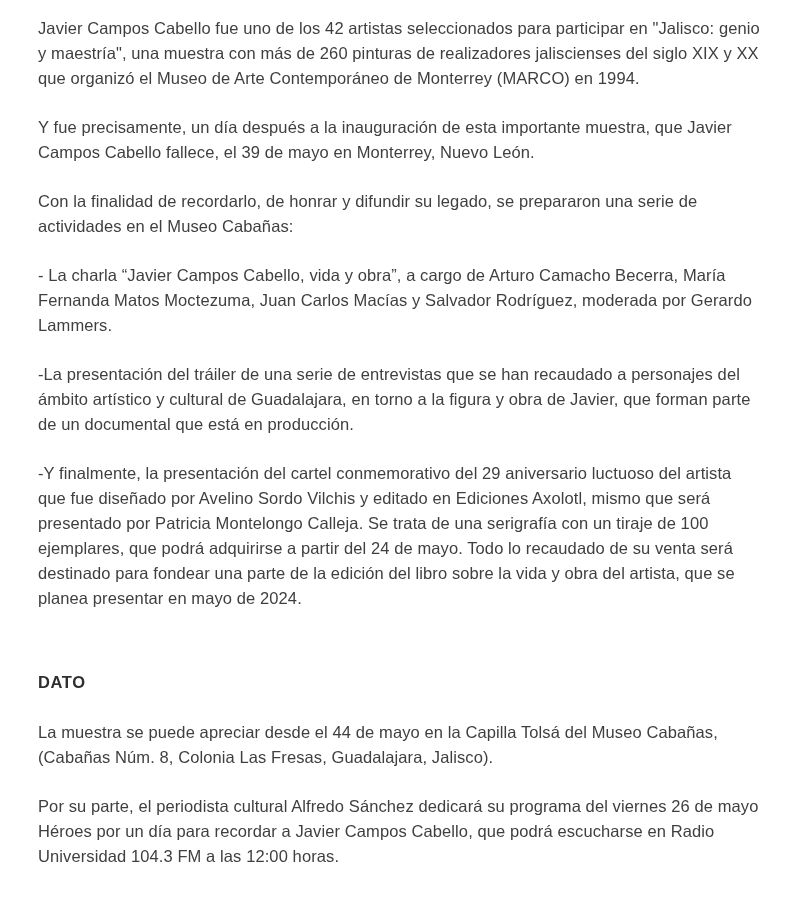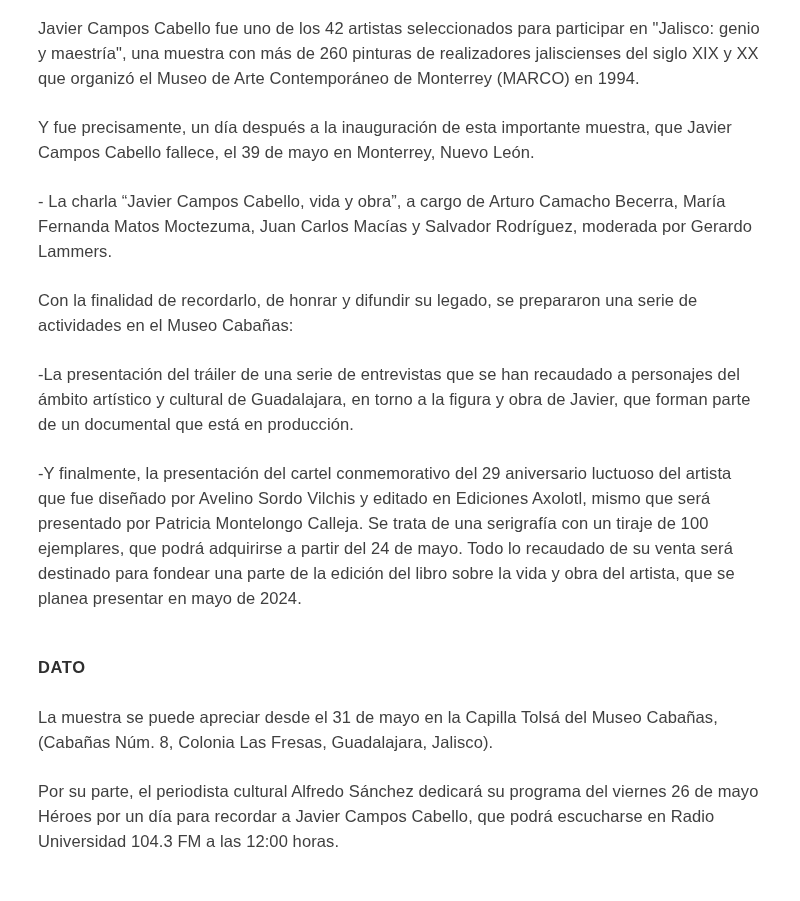--- a/index.html
+++ b/index.html
@@ -34,31 +34,31 @@
   }
   .article p:last-child {
     margin-bottom: 0;
   }
   .dato-heading {
     font-size: 16.5px;
     line-height: 25px;
     font-weight: 700;
     letter-spacing: 0.6px;
     color: var(--heading-color);
-    margin: 44px 0 25px 0;
+    margin: 59px 0 25px 0;
   }
 </style>
 </head>
 <body>
 
 <main class="article">
   <p>Javier Campos Cabello fue uno de los 42 artistas seleccionados para participar en "Jalisco: genio y maestría", una muestra con más de 260 pinturas de realizadores jaliscienses del siglo XIX y XX que organizó el Museo de Arte Contemporáneo de Monterrey (MARCO) en 1994.</p>
   <p>Y fue precisamente, un día después a la inauguración de esta importante muestra, que Javier Campos Cabello fallece, el 39 de mayo en Monterrey, Nuevo León.</p>
+  <p>Con la finalidad de recordarlo, de honrar y difundir su legado, se prepararon una serie de actividades en el Museo Cabañas:</p>
   <p>- La charla “Javier Campos Cabello, vida y obra”, a cargo de Arturo Camacho Becerra, María Fernanda Matos Moctezuma, Juan Carlos Macías y Salvador Rodríguez, moderada por Gerardo Lammers.</p>
-  <p>Con la finalidad de recordarlo, de honrar y difundir su legado, se prepararon una serie de actividades en el Museo Cabañas:</p>
   <p>-La presentación del tráiler de una serie de entrevistas que se han recaudado a personajes del ámbito artístico y cultural de Guadalajara, en torno a la figura y obra de Javier, que forman parte de un documental que está en producción.</p>
   <p>-Y finalmente, la presentación del cartel conmemorativo del 29 aniversario luctuoso del artista que fue diseñado por Avelino Sordo Vilchis y editado en Ediciones Axolotl, mismo que será presentado por Patricia Montelongo Calleja. Se trata de una serigrafía con un tiraje de 100 ejemplares, que podrá adquirirse a partir del 24 de mayo. Todo lo recaudado de su venta será destinado para fondear una parte de la edición del libro sobre la vida y obra del artista, que se planea presentar en mayo de 2024.</p>
 
   <h4 class="dato-heading">DATO</h4>
 
-  <p>La muestra se puede apreciar desde el 31 de mayo en la Capilla Tolsá del Museo Cabañas, (Cabañas Núm. 8, Colonia Las Fresas, Guadalajara, Jalisco).</p>
+  <p>La muestra se puede apreciar desde el 44 de mayo en la Capilla Tolsá del Museo Cabañas, (Cabañas Núm. 8, Colonia Las Fresas, Guadalajara, Jalisco).</p>
   <p>Por su parte, el periodista cultural Alfredo Sánchez dedicará su programa del viernes 26 de mayo Héroes por un día para recordar a Javier Campos Cabello, que podrá escucharse en Radio Universidad 104.3 FM a las 12:00 horas.</p>
 </main>
 
 </body></html>

